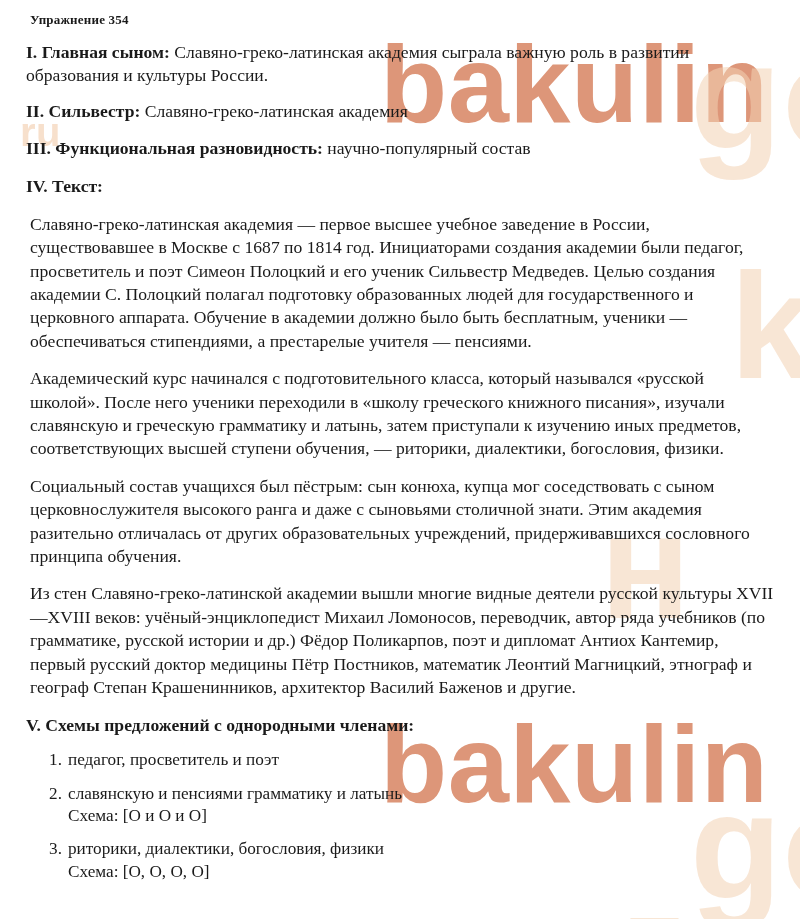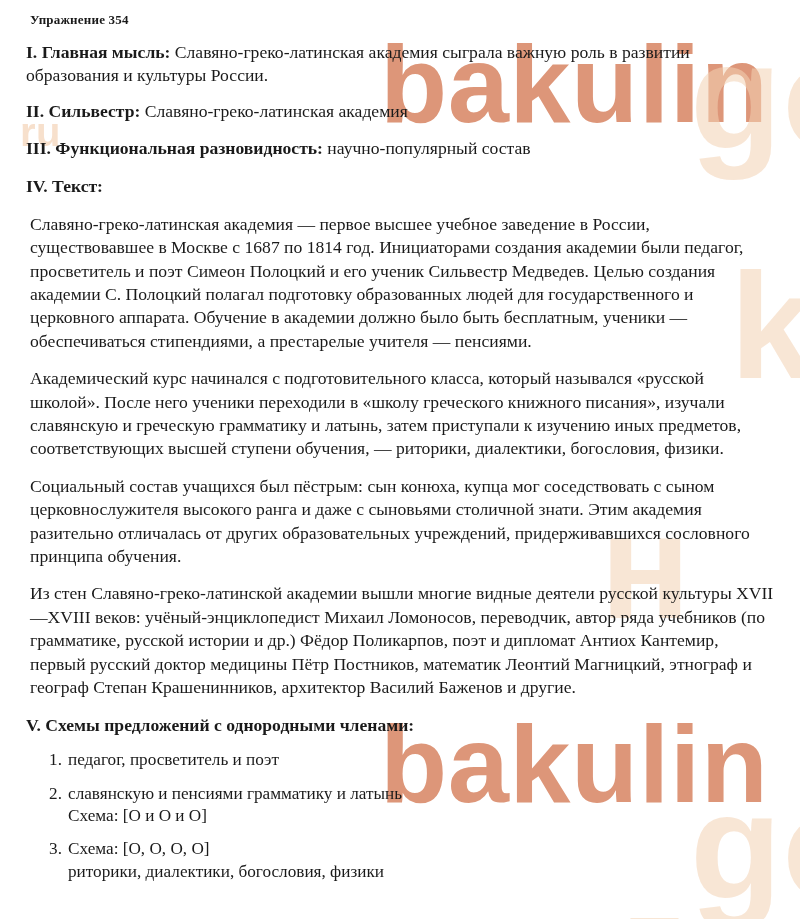--- a/index.html
+++ b/index.html
@@ -107,21 +107,21 @@
     <span class="wm txt2" style="left: 380px; top: 700px;">bakulin</span>
     <span class="wm big" style="left: 690px; top: 760px;">go</span>
     <span class="wm big" style="left: 620px; top: 860px;">г</span>
   </div>
 
 <div id="page">
 
   <div class="ex-title">Упражнение 354</div>
 
   <p class="para">
-    <b>I. Главная мысль:</b><span> Славяно-греко-латинская академия сыграла важную роль в развитии образования и культуры России.</span>
+    <b>I. Главная сыном:</b><span> Славяно-греко-латинская академия сыграла важную роль в развитии образования и культуры России.</span>
   </p>
 
   <p class="para">
     <b>II. Сильвестр:</b><span> Славяно-греко-латинская академия</span>
   </p>
 
   <p class="para">
     <b>III. Функциональная разновидность:</b><span> научно-популярный состав</span>
   </p>
 
@@ -136,18 +136,18 @@
 
   <ol class="schemes">
     <li>
       <span class="scheme-line">педагог, просветитель и поэт</span>
     </li>
     <li>
       <span class="scheme-line">славянскую и пенсиями грамматику и латынь</span>
       <span class="scheme-line">Схема: [О и О и О]</span>
     </li>
     <li>
+      <span class="scheme-line">риторики, диалектики, богословия, физики</span>
       <span class="scheme-line">Схема: [О, О, О, О]</span>
-      <span class="scheme-line">риторики, диалектики, богословия, физики</span>
     </li>
   </ol>
 
 </div>
 
 </body></html>

